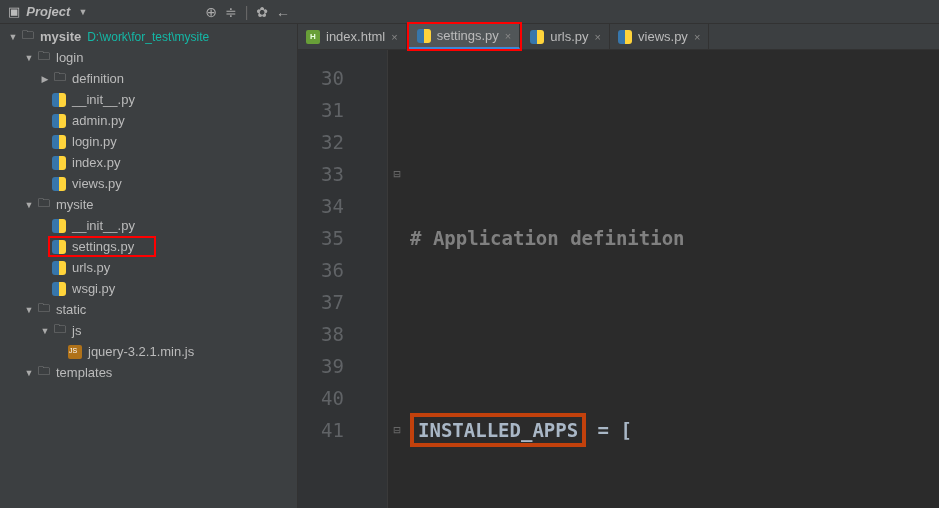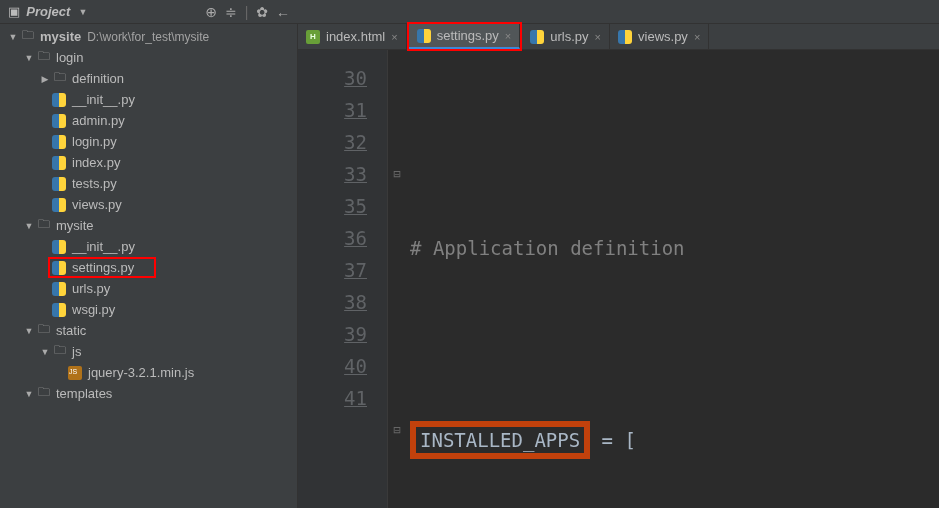--- a/index.html
+++ b/index.html
@@ -61,21 +61,21 @@
     display: flex;
     align-items: center;
     height: 21px;
     padding-left: 6px;
     white-space: nowrap;
   }
   .row .indent { display:inline-block; }
   .arrow { width: 14px; display:inline-flex; justify-content:center; color:#aaa; font-size:9px; }
   .icon { width: 16px; height:16px; display:inline-flex; align-items:center; justify-content:center; margin-right:4px; font-size:12px; }
   .row .label { color: #bbbbbb; }
-  .row .path { color: #a3a3a3; margin-left: 6px; font-size:12px; }
+  .row .path { color: #14b8a6; margin-left: 6px; font-size:12px; }
   .highlight-wrap {
     display:inline-flex;
     align-items:center;
     border: 2px solid #ff0000;
     padding: 0 2px;
     height: 21px;
   }
 
   
   .editor-area {
@@ -119,47 +119,47 @@
     display: flex;
     overflow: hidden;
     font-family: "Consolas","Menlo",monospace;
     font-size: 19px;
     line-height: 32px;
   }
   .gutter {
     width: 90px;
     background: #313335;
     color: #606366;
-    text-align: right;
+    text-align: center;
     padding-right: 20px;
     padding-top: 12px;
     border-right: 1px solid #3a3a3a;
-    text-decoration: underline;
   }
   .gutter .ln { height: 32px; }
   .fold-strip {
     width: 18px;
     background: #2b2b2b;
     padding-top: 12px;
     color: #666;
     text-align: center;
     position: relative;
   }
   .fold-strip .mark { height:32px; font-size:12px; }
   .code {
     flex:1;
-    padding-top: 22px;
+    padding-top: 12px;
     padding-left: 4px;
     color: #a9b7c6;
     white-space: pre;
+    font-weight: bold;
   }
   .code .line { height: 32px; display:flex; align-items:center;}
   .c-comment { color: #808080; }
   .code-red {
-    border: 6px solid #c2410c;
+    border: 4px solid #c2410c;
     padding: 0 4px;
     display:inline-block;
     line-height: 26px;
   }
 
   
   .pyicon {
     display:inline-block; width:14px; height:14px; position:relative;
   }
   .pyicon::before{
@@ -237,26 +237,20 @@
       <div class="row">
           <span class="indent" style="width:46px"></span>
           <span class="pyicon"></span>
           <span style="width:6px"></span>
           <span class="label">index.py</span>
         </div>
       <div class="row">
           <span class="indent" style="width:46px"></span>
           <span class="pyicon"></span>
           <span style="width:6px"></span>
-          <span class="label">tests.py</span>
-        </div>
-      <div class="row">
-          <span class="indent" style="width:46px"></span>
-          <span class="pyicon"></span>
-          <span style="width:6px"></span>
           <span class="label">views.py</span>
         </div>
 
       <div class="row">
         <span class="indent" style="width:16px"></span>
         <span class="arrow">▼</span>
         <span class="icon foldericon">🗀</span>
         <span class="label">mysite</span>
       </div>
       <div class="row">
@@ -340,20 +334,21 @@
         <span class="close">×</span>
       </div>
     </div>
 
     <div class="editor-body">
       <div class="gutter">
         <div class="ln">30</div>
         <div class="ln">31</div>
         <div class="ln">32</div>
         <div class="ln">33</div>
+        <div class="ln">34</div>
         <div class="ln">35</div>
         <div class="ln">36</div>
         <div class="ln">37</div>
         <div class="ln">38</div>
         <div class="ln">39</div>
         <div class="ln">40</div>
         <div class="ln">41</div>
       </div>
       <div class="fold-strip">
         <div class="mark"></div>

